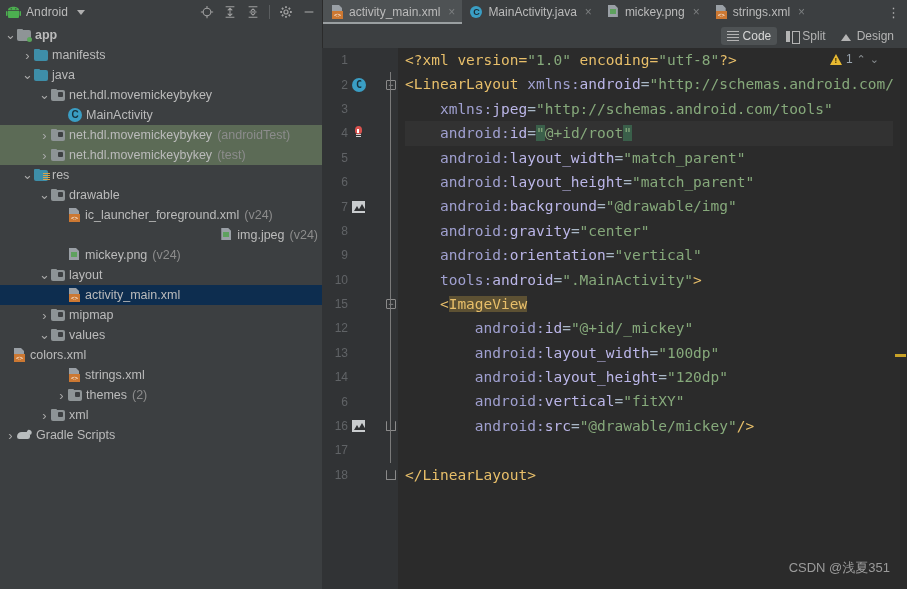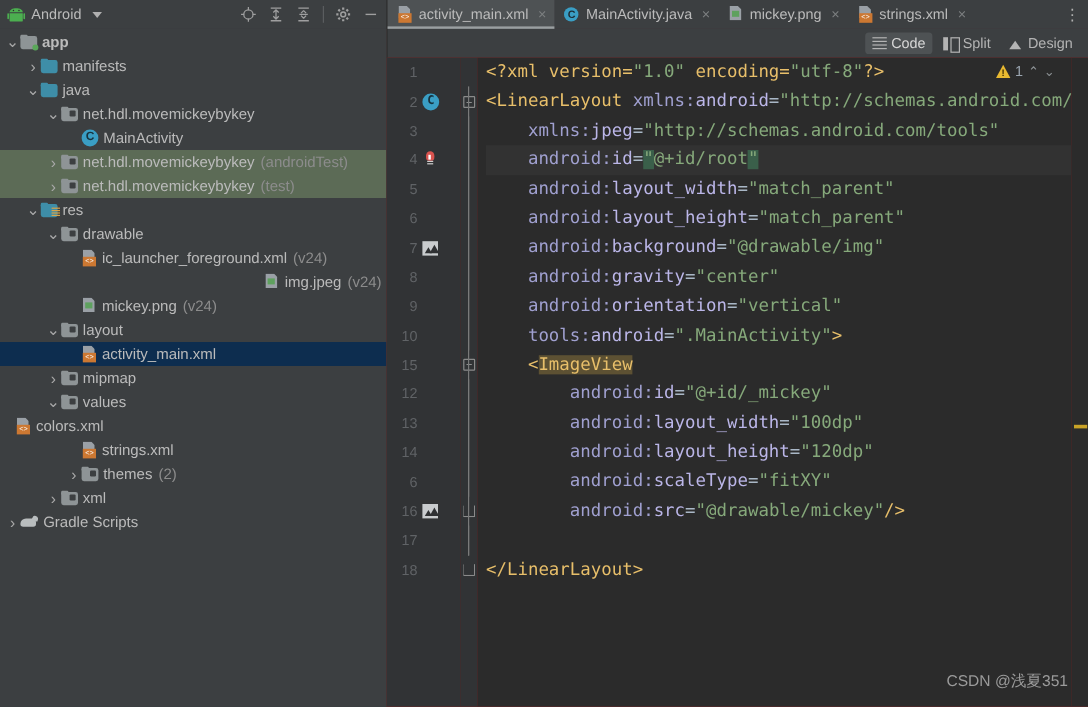--- a/index.html
+++ b/index.html
@@ -607,21 +607,21 @@
             <div class="cline"><span class="tok-ns">    android:</span><span class="tok-attr">layout_width</span><span class="tok-eq">=</span><span class="tok-str">"match_parent"</span></div>
             <div class="cline"><span class="tok-ns">    android:</span><span class="tok-attr">layout_height</span><span class="tok-eq">=</span><span class="tok-str">"match_parent"</span></div>
             <div class="cline"><span class="tok-ns">    android:</span><span class="tok-attr">background</span><span class="tok-eq">=</span><span class="tok-str">"@drawable/img"</span></div>
             <div class="cline"><span class="tok-ns">    android:</span><span class="tok-attr">gravity</span><span class="tok-eq">=</span><span class="tok-str">"center"</span></div>
             <div class="cline"><span class="tok-ns">    android:</span><span class="tok-attr">orientation</span><span class="tok-eq">=</span><span class="tok-str">"vertical"</span></div>
             <div class="cline"><span class="tok-ns">    tools:</span><span class="tok-attr">android</span><span class="tok-eq">=</span><span class="tok-str">".MainActivity"</span><span class="tok-tag">&gt;</span></div>
             <div class="cline"><span class="tok-tag">    &lt;</span><span class="hl-ident">ImageView</span></div>
             <div class="cline"><span class="tok-ns">        android:</span><span class="tok-attr">id</span><span class="tok-eq">=</span><span class="tok-str">"@+id/_mickey"</span></div>
             <div class="cline"><span class="tok-ns">        android:</span><span class="tok-attr">layout_width</span><span class="tok-eq">=</span><span class="tok-str">"100dp"</span></div>
             <div class="cline"><span class="tok-ns">        android:</span><span class="tok-attr">layout_height</span><span class="tok-eq">=</span><span class="tok-str">"120dp"</span></div>
-            <div class="cline"><span class="tok-ns">        android:</span><span class="tok-attr">scaleType</span><span class="tok-eq">=</span><span class="tok-str">"fitXY"</span></div>
+            <div class="cline"><span class="tok-ns">        android:</span><span class="tok-attr">vertical</span><span class="tok-eq">=</span><span class="tok-str">"fitXY"</span></div>
             <div class="cline"><span class="tok-ns">        android:</span><span class="tok-attr">src</span><span class="tok-eq">=</span><span class="tok-str">"@drawable/mickey"</span><span class="tok-tag">/&gt;</span></div>
             <div class="cline">&nbsp;</div>
             <div class="cline"><span class="tok-tag">&lt;/LinearLayout&gt;</span></div>
           </div>
 
         <div class="warnbox">
           <span class="warn-tri"></span>
           <span class="warn-cnt">1</span>
           <span class="chev">⌃</span>
           <span class="chev">⌄</span>

